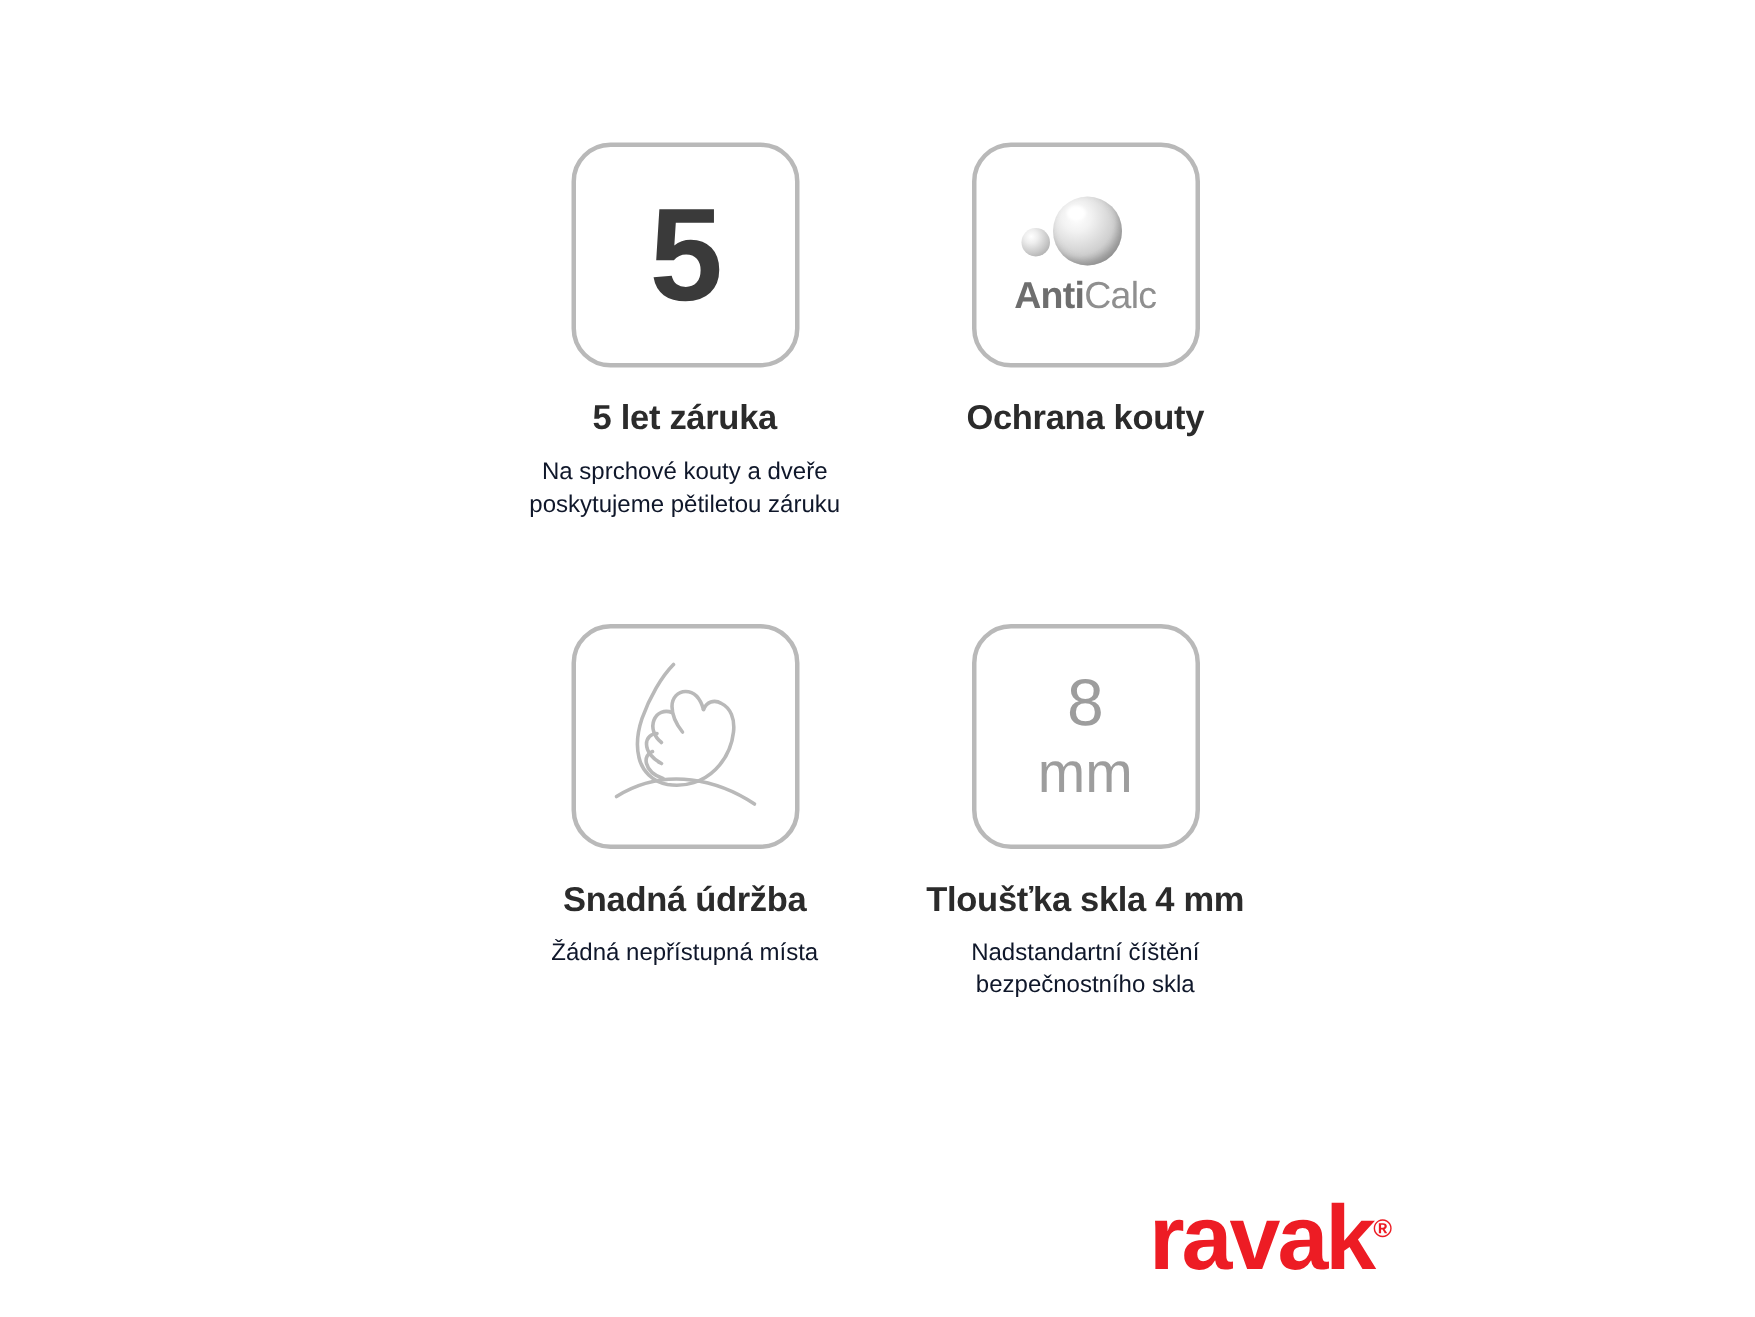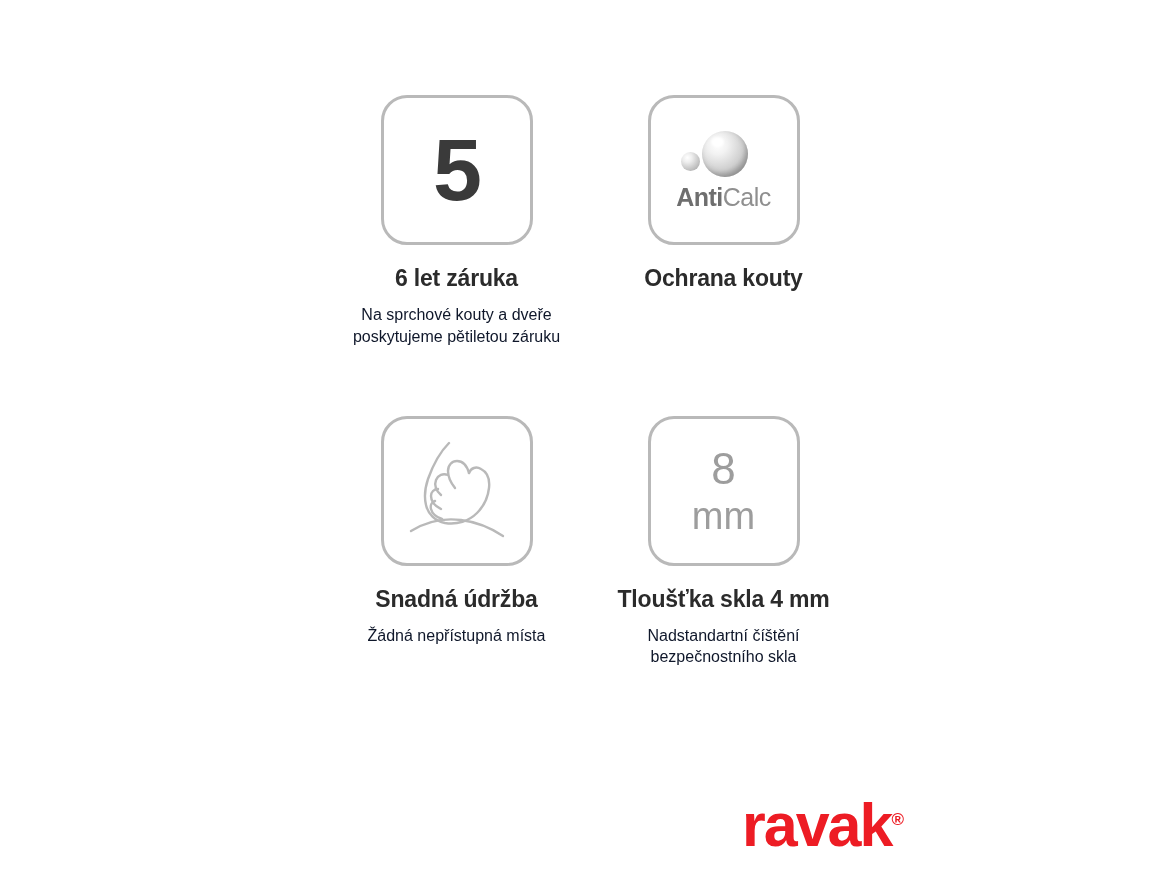--- a/index.html
+++ b/index.html
@@ -136,21 +136,21 @@
     font-size: 44px;
     letter-spacing: 0px;
   }
   .mm-unit {
     font-size: 38px;
     margin-top: 6px;
     letter-spacing: 0px;
   }
   .logo {
     position: absolute;
-    left: 742px;
+    left: 766px;
     top: 795px;
     width: 220px;
     height: 58px;
     color: #ed1c24;
     font-size: 61px;
     font-weight: bold;
     letter-spacing: -2px;
     line-height: 1;
   }
   .logo sup {
@@ -163,21 +163,21 @@
 <body>
 
 <div class="page">
 
   <div class="features">
 
     <div class="feature">
       <div class="icon-box">
         <span class="big-number">5</span>
       </div>
-      <div class="feature-title">6 let záruka</div>
+      <div class="feature-title">5 let záruka</div>
       <div class="feature-desc">Na sprchové kouty a dveře poskytujeme pětiletou záruku</div>
     </div>
 
     <div class="feature">
       <div class="icon-box">
         <div class="anticalc">
           <div class="anticalc-drops">
             <div class="drop-small"></div>
             <div class="drop-big"></div>
           </div>

